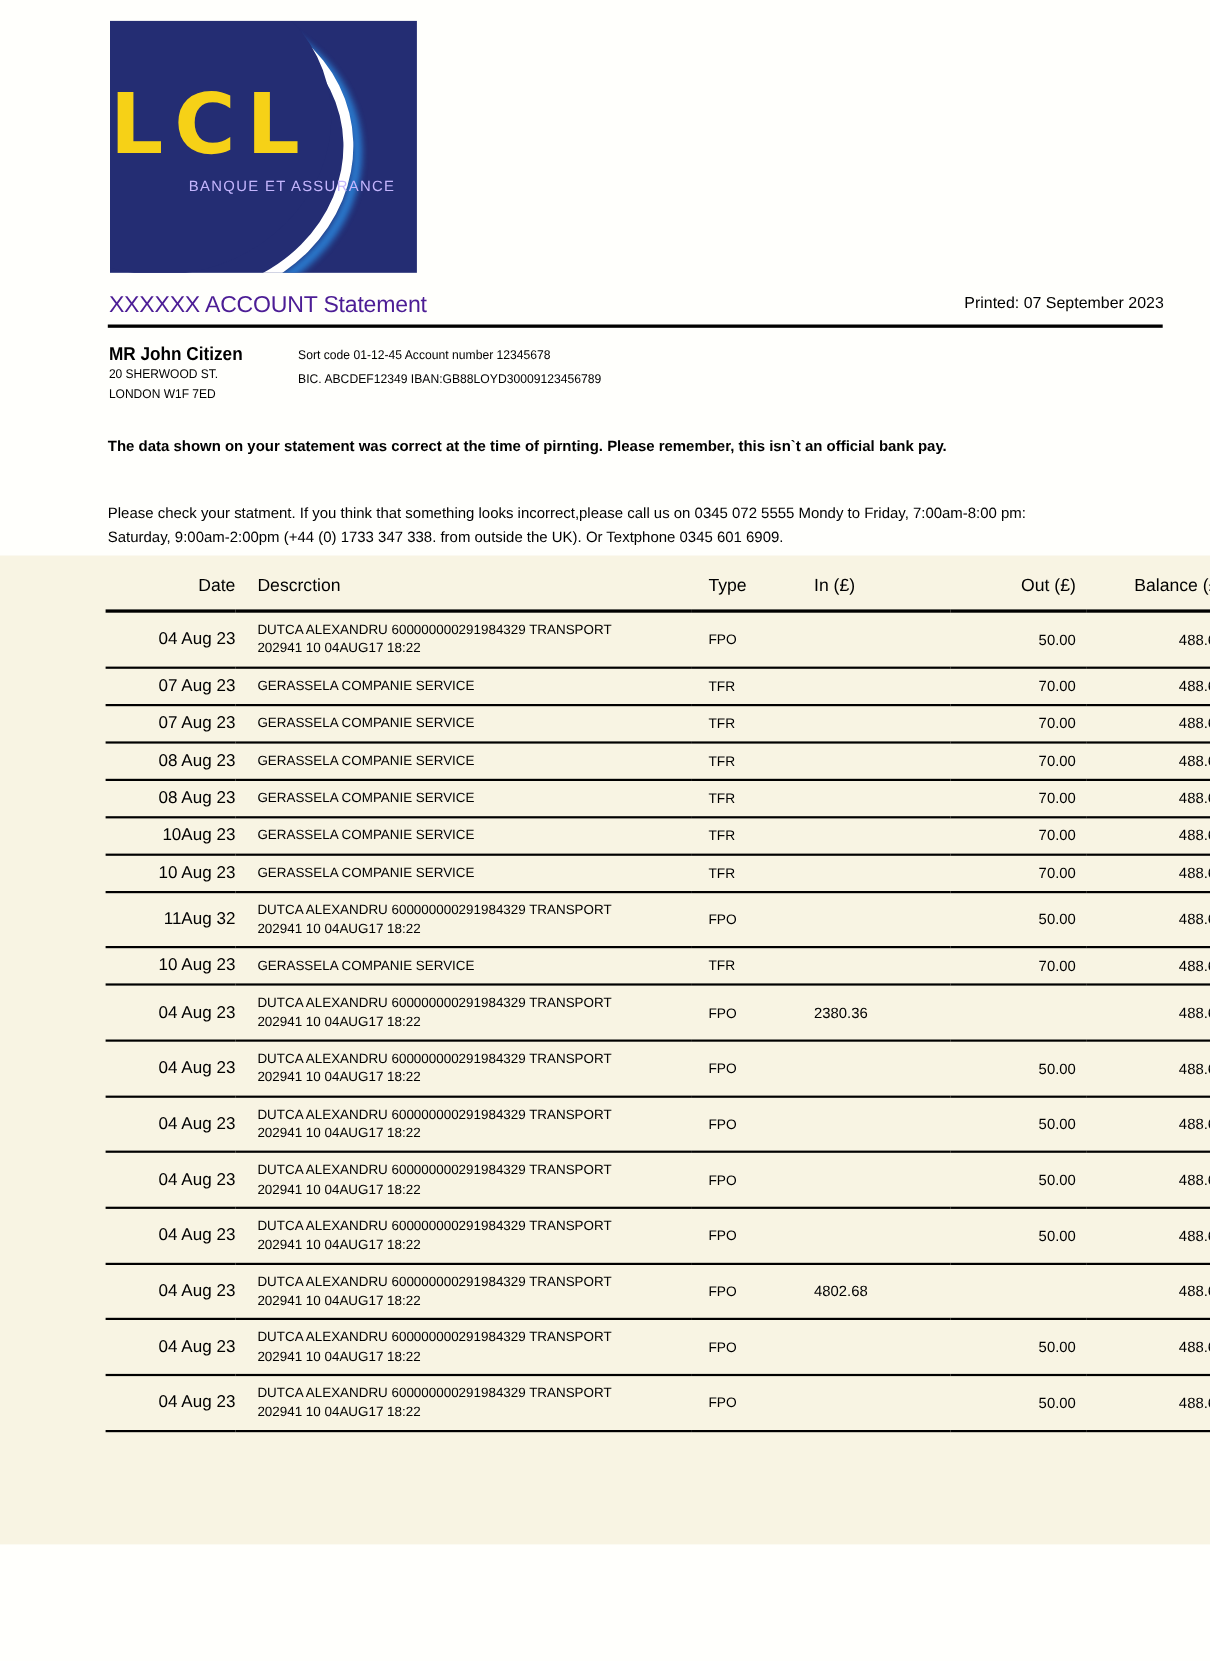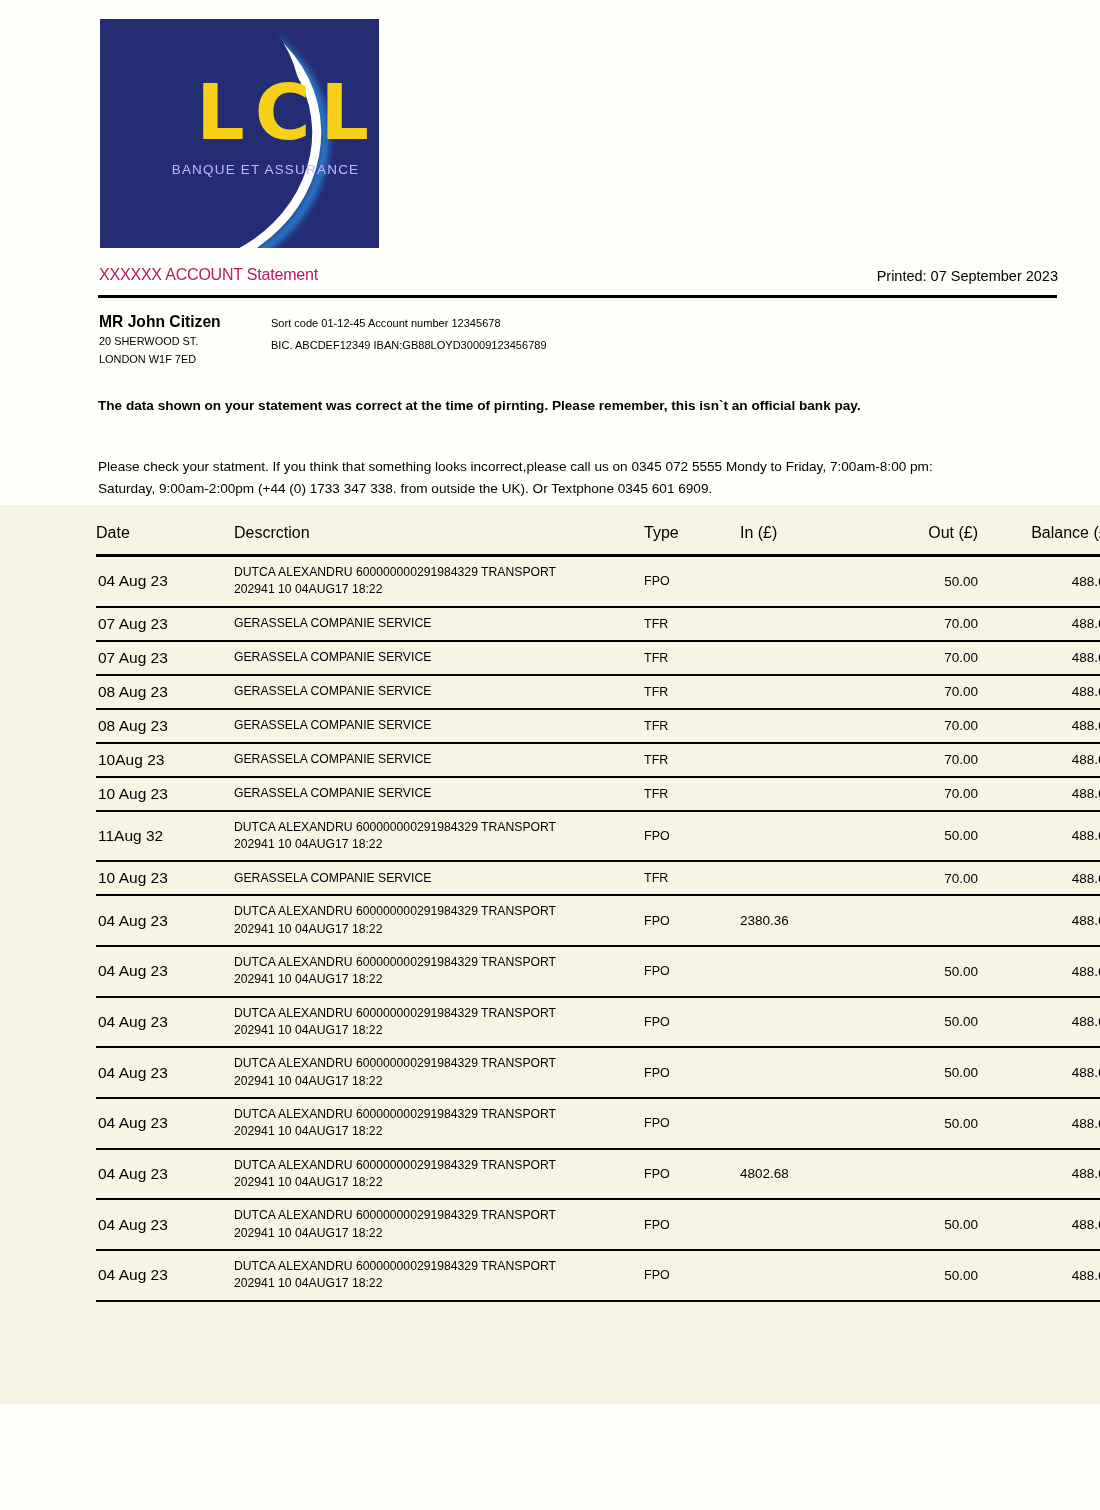--- a/index.html
+++ b/index.html
@@ -76,21 +76,21 @@
     height: 272px;
     border-radius: 50%;
     background: #242d73;
     transform: rotate(-14deg);
   }
   .logo-wordmark {
     position: absolute;
     left: 0;
     top: 56px;
     width: 279px;
-    text-align: right;
+    text-align: left;
     font-family: "DejaVu Sans", sans-serif;
     font-weight: bold;
     font-size: 76px;
     letter-spacing: 10px;
     color: #f6d117;
     line-height: 1;
   }
   .logo-tagline {
     position: absolute;
     left: 0;
@@ -103,22 +103,22 @@
     font-size: 13.5px;
     letter-spacing: 1.2px;
     color: #c4b5fd;
   }
 
   
   .stmt-title {
     position: absolute;
     left: 99px;
     top: 266px;
-    font-size: 16px;
-    color: #be185d;
+    font-size: 21px;
+    color: #4c1d95;
     letter-spacing: -0.2px;
     white-space: nowrap;
   }
   .printed {
     position: absolute;
     right: 42px;
     top: 268px;
     font-size: 14.5px;
     color: #000;
     white-space: nowrap;
@@ -213,21 +213,21 @@
     font-size: 16px;
     padding: 0 0 12px 0;
     vertical-align: bottom;
     border-bottom: 3px solid #000;
   }
   .tbl td {
     border-bottom: 2.5px solid #000;
     vertical-align: middle;
     padding: 7px 0;
   }
-  .c-date  { width: 118px; text-align: left; }
+  .c-date  { width: 118px; text-align: right; }
   .c-desc  { width: 395px; text-align: left; }
   .c-type  { width: 96px;  text-align: left; }
   .c-in    { width: 114px; text-align: left; }
   .c-out   { width: 114px; text-align: right; }
   .c-bal   { width: 125px; text-align: right; }
 
   th.c-type { padding-left: 15px; }
   th.c-in   { padding-right: 10px; }
   th.c-out  { padding-right: 10px; }
   th.c-bal  { padding-right: 4px; }

